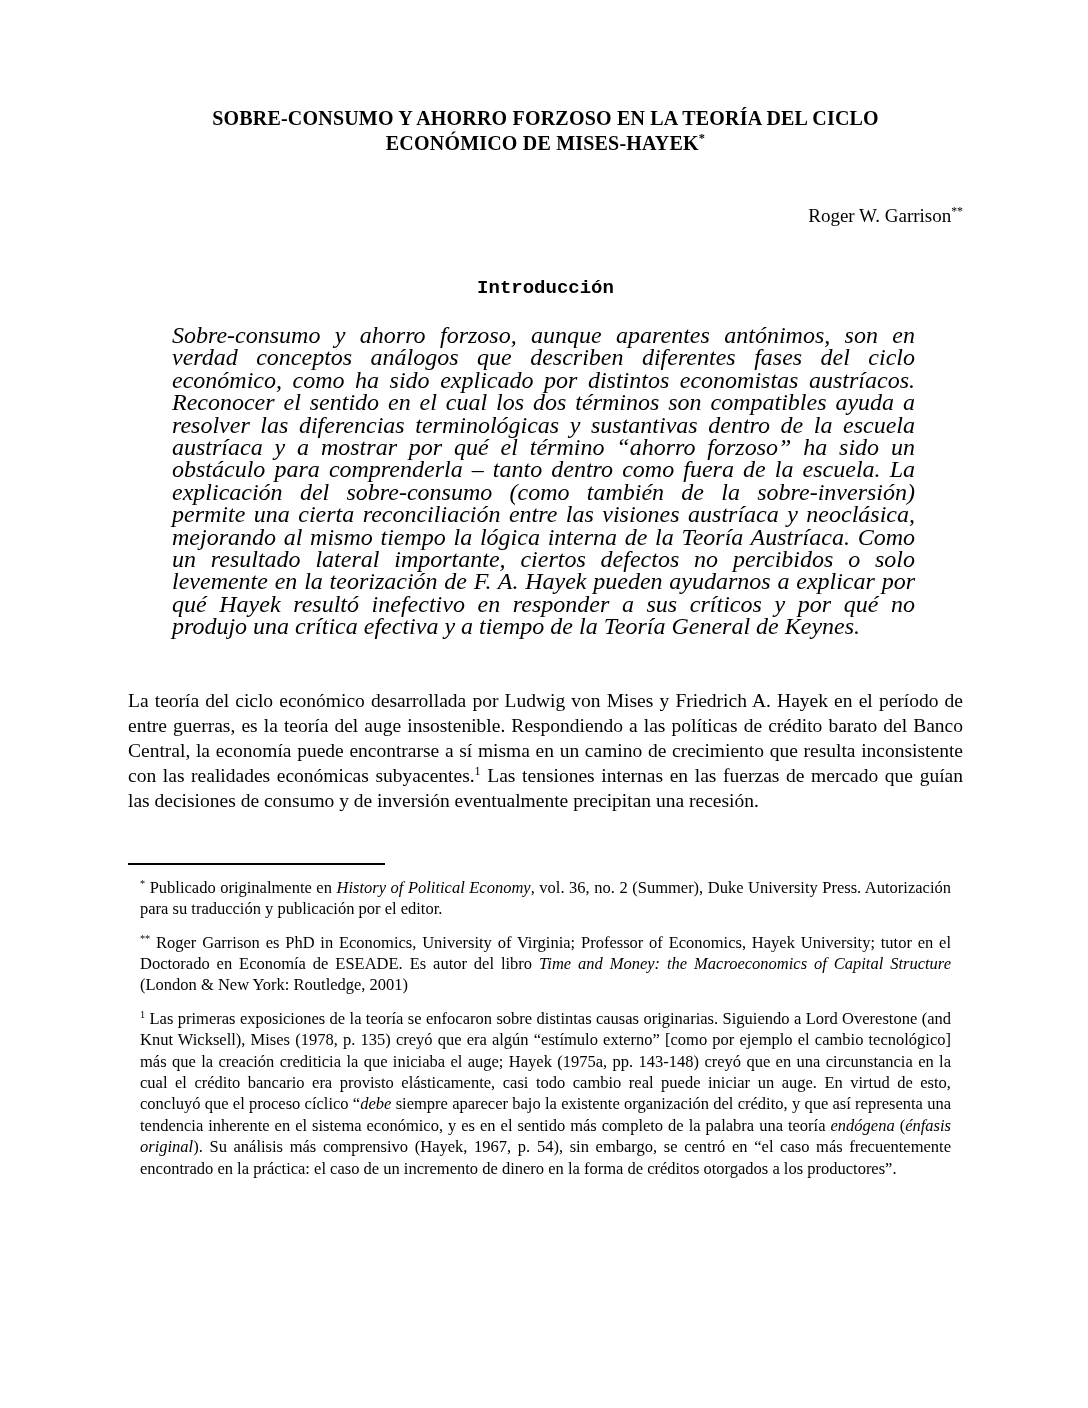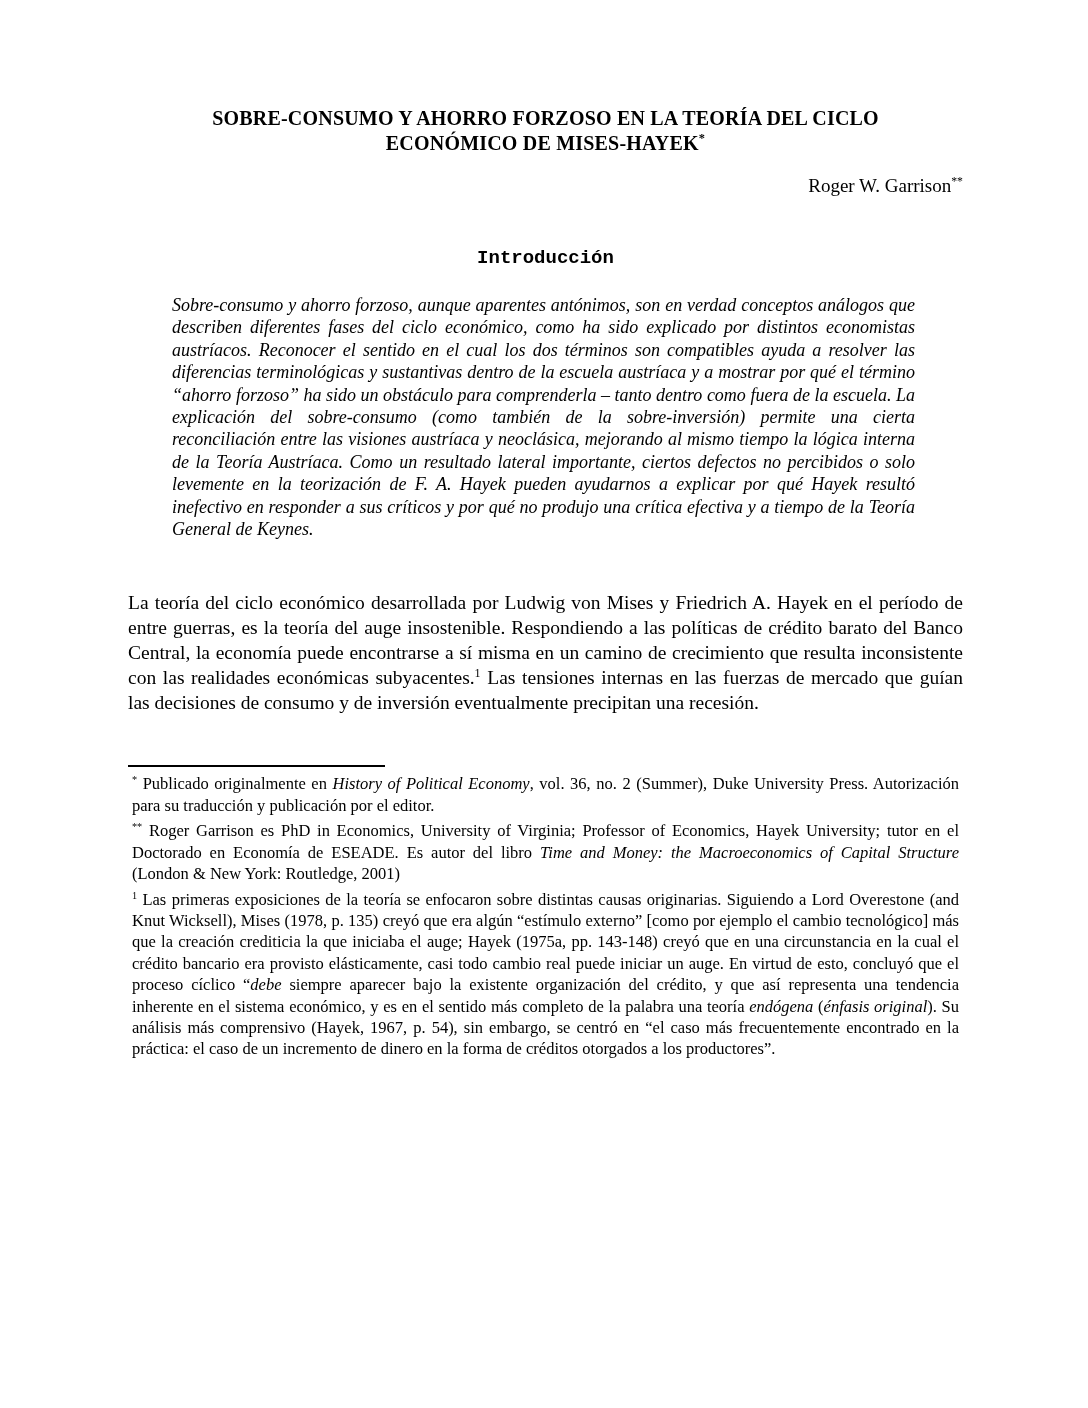--- a/index.html
+++ b/index.html
@@ -33,37 +33,37 @@
   }
   .paper-title {
     margin: 44px 0 0 0;
     text-align: center;
     font-size: 20px;
     line-height: 25px;
     font-weight: bold;
     letter-spacing: 0.2px;
   }
   .author-line {
-    margin-top: 18px;
+    margin-top: 48px;
     text-align: right;
     font-size: 19px;
     line-height: 24px;
   }
   .section-heading {
     margin: 48px 0 0 0;
     text-align: center;
     font-size: 19px;
     line-height: 24px;
     font-weight: bold;
     font-family: Liberation Mono, monospace;
   }
   .abstract {
     margin: 24px 48px 0 44px;
     font-style: italic;
-    font-size: 18px;
+    font-size: 24px;
     line-height: 22.4px;
     text-align: justify;
   }
   .body-par {
     margin: 50px 0 0 0;
     font-size: 19.5px;
     line-height: 25px;
     text-align: justify;
   }
   .fn-rule {
@@ -73,21 +73,21 @@
     border: none;
     border-top: 2px solid #000000;
   }
   .footnotes {
     margin-top: 6px;
     font-size: 16.5px;
     line-height: 21.4px;
     text-align: justify;
   }
   .footnotes p {
-    margin: 4px;
+    margin: 12px;
   }
   sup {
     font-size: 0.62em;
     line-height: 0;
     vertical-align: super;
   }
 </style>
 </head>
 <body>
 

